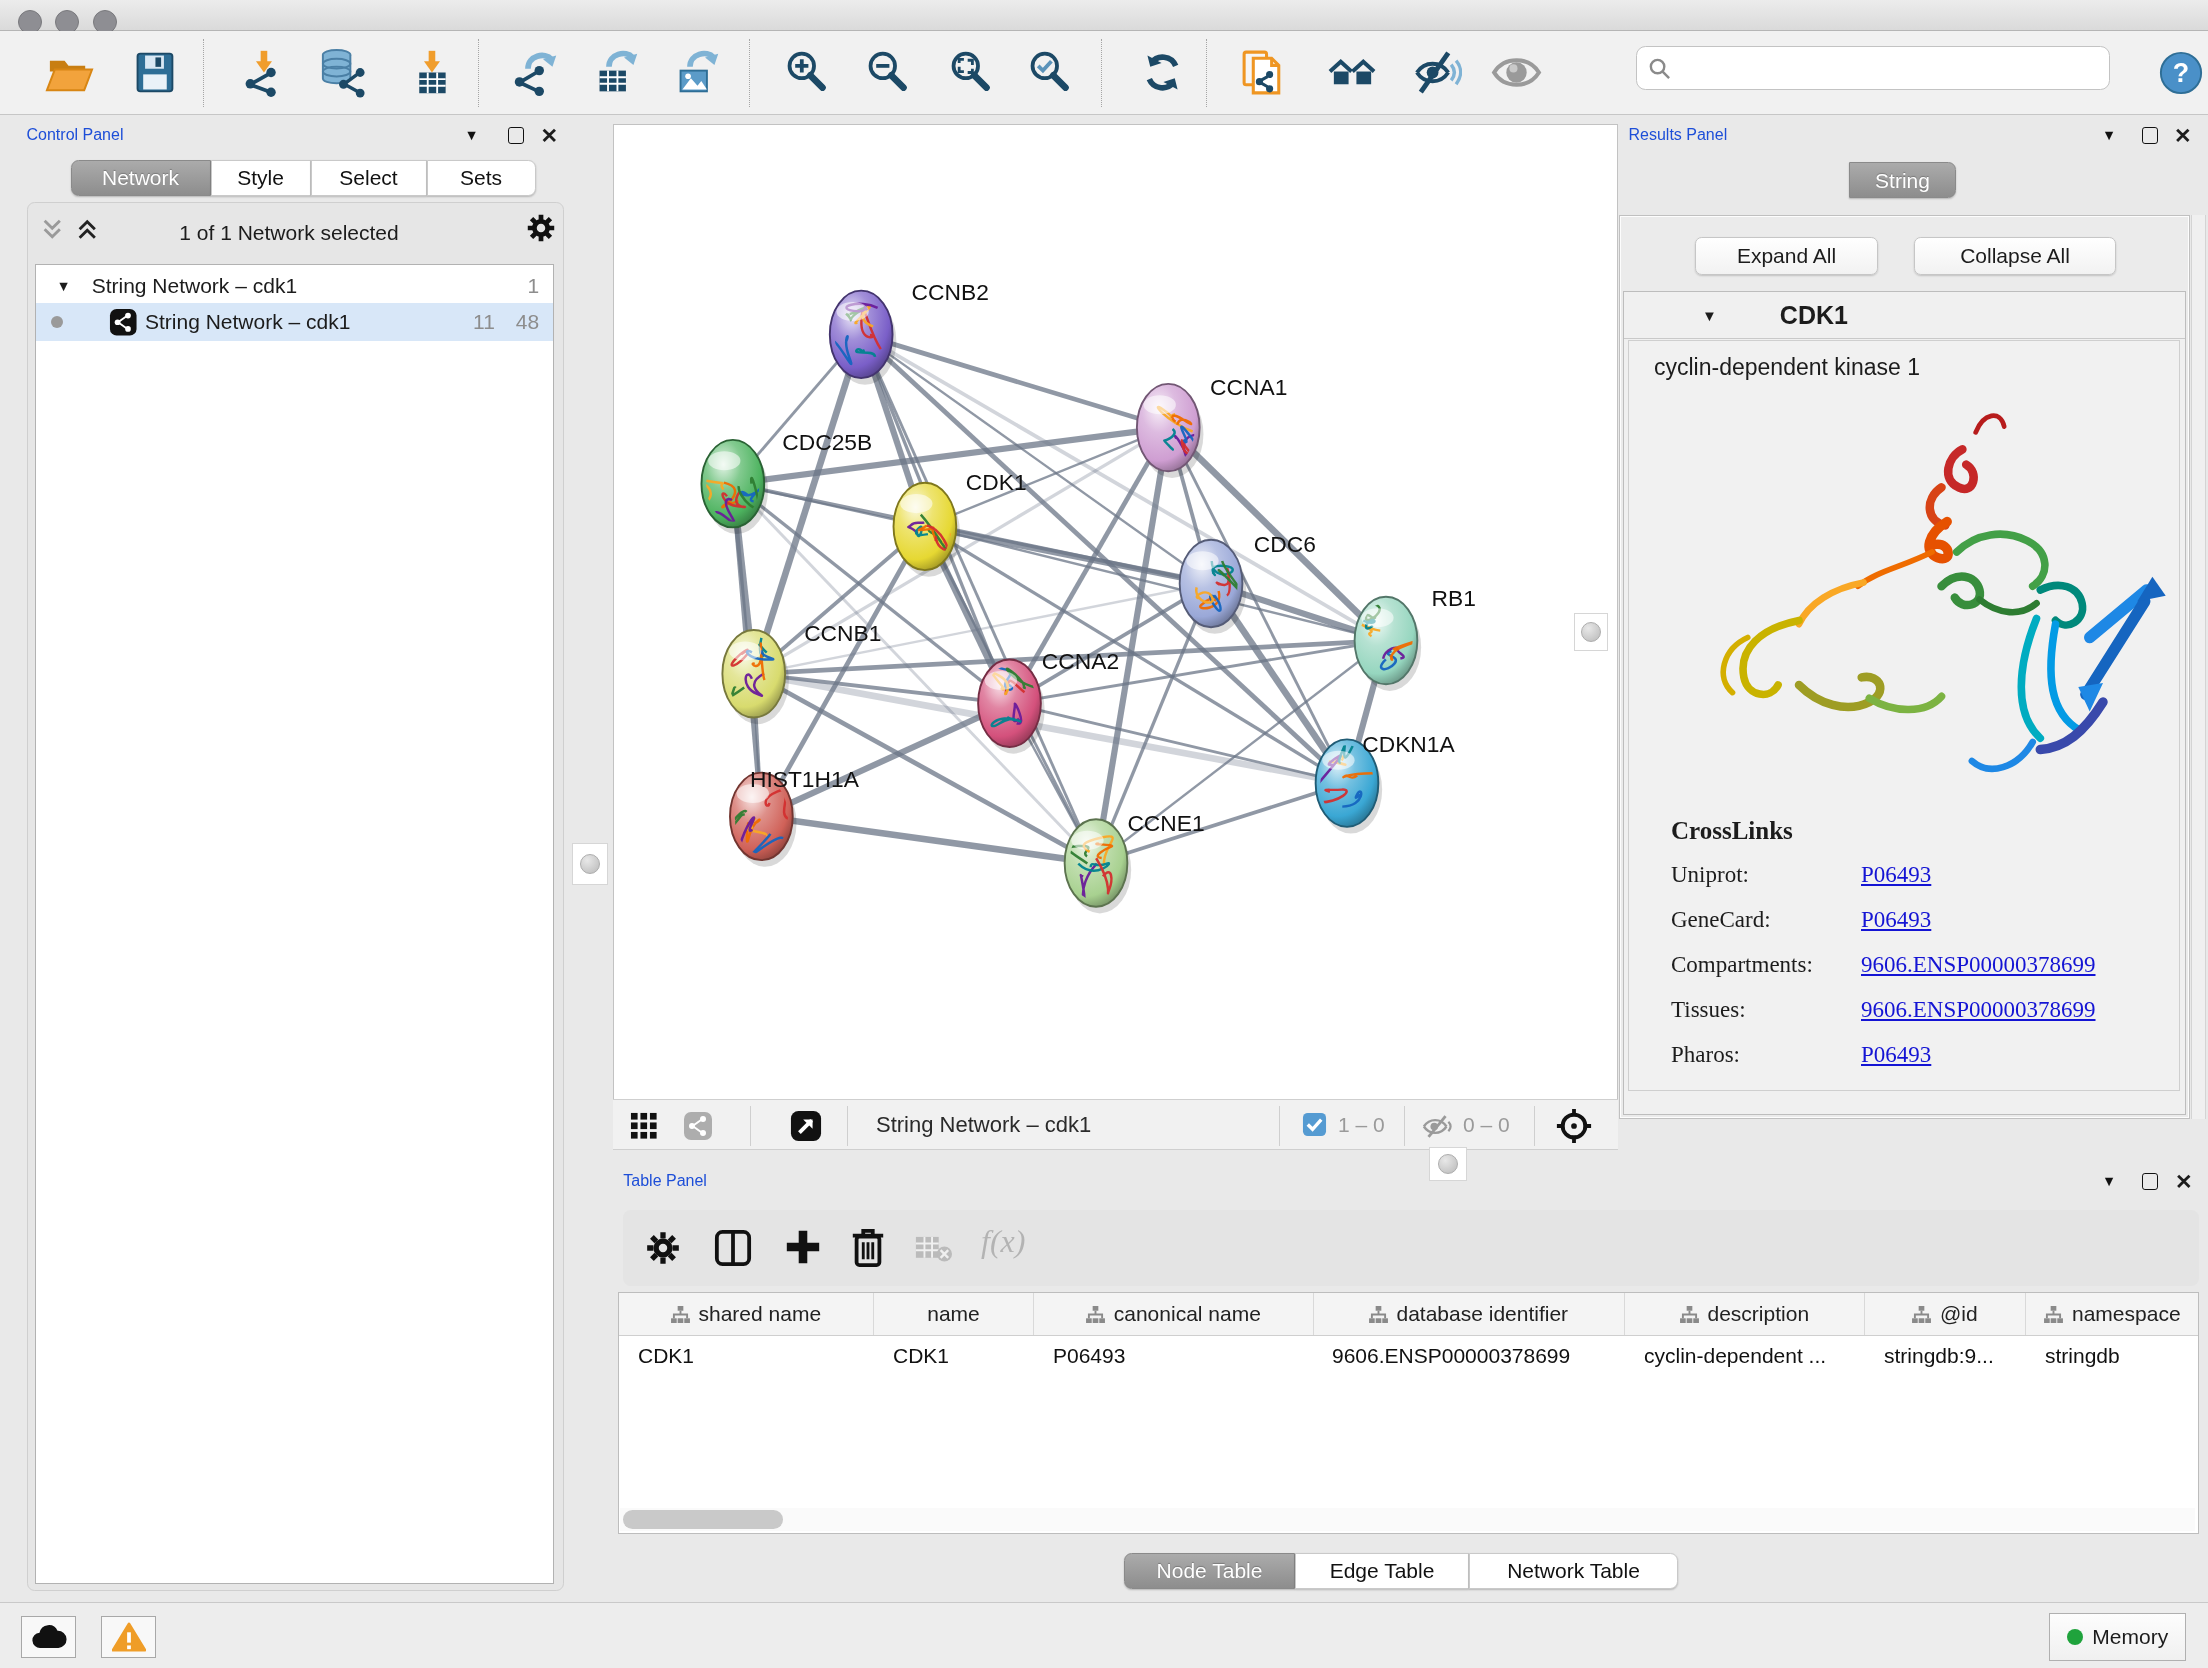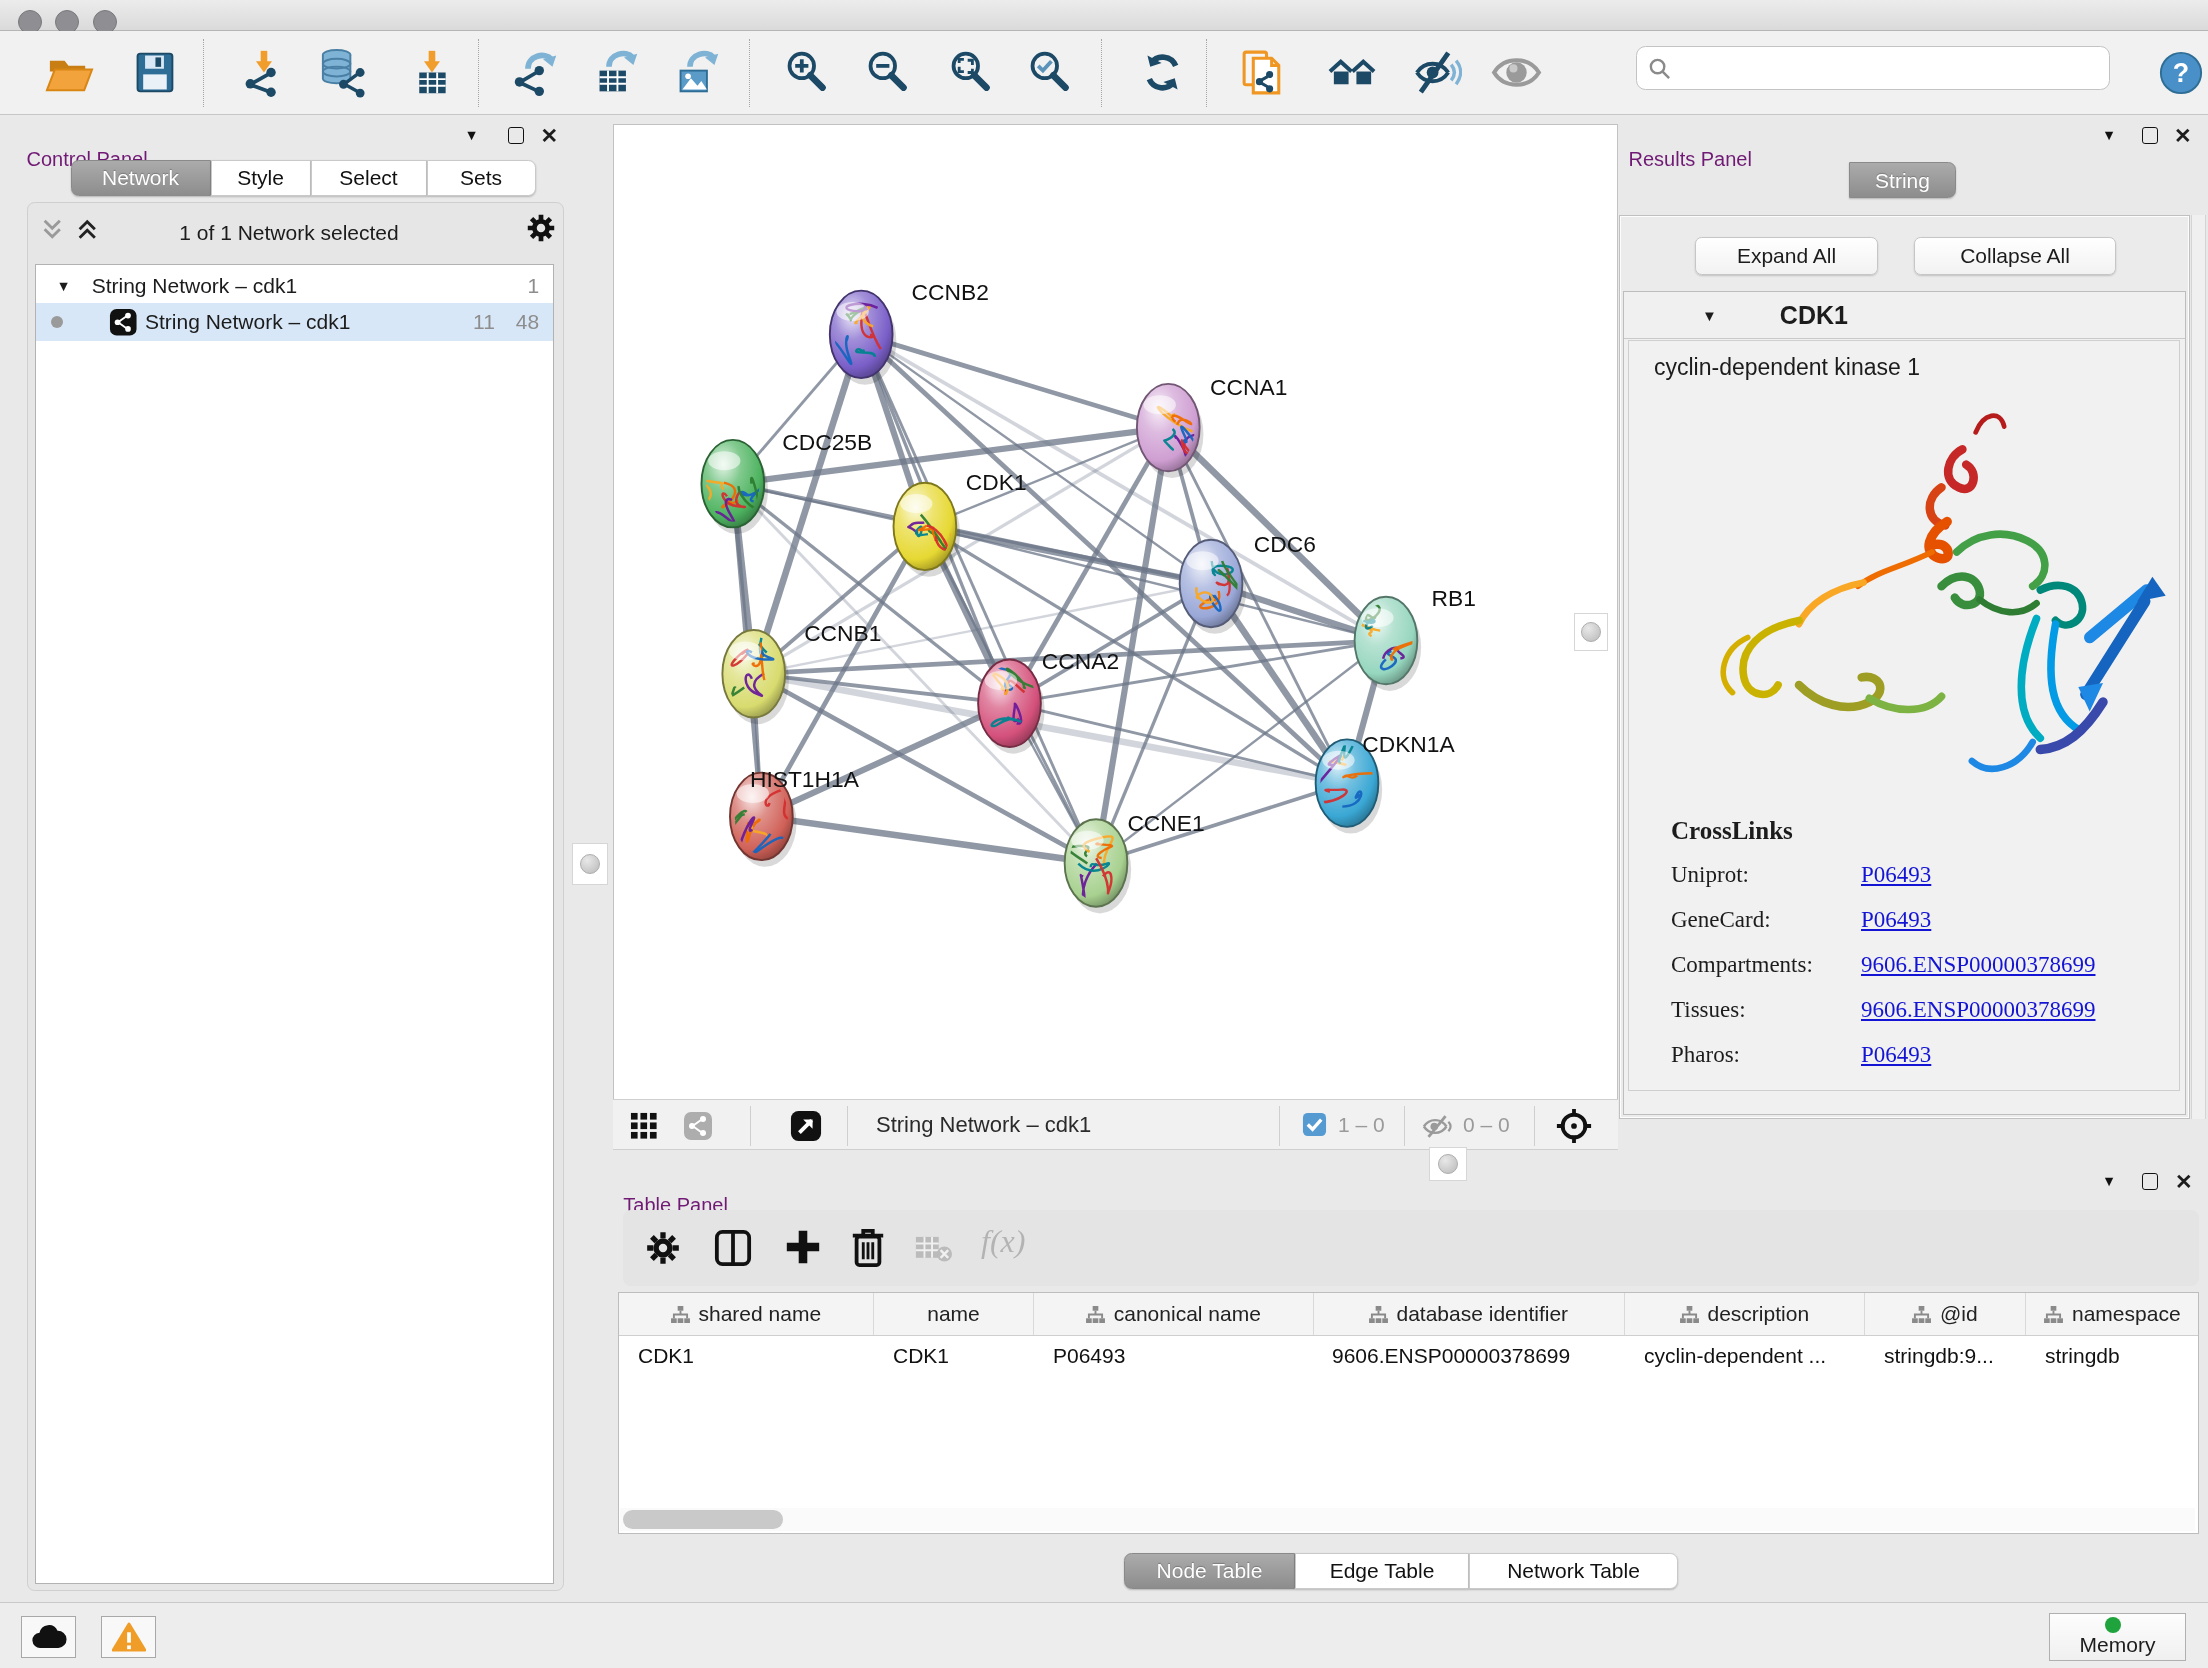--- a/index.html
+++ b/index.html
@@ -11,21 +11,21 @@
             border-bottom:1px solid #b5b5b5;}
   .tl{top:9.5px;width:22px;height:22px;border-radius:50%;background:#8e8e93;border:1px solid #79797d;}
   .wtitle{width:100%;text-align:center;top:3.8px;font-size:20px;color:#3a3a3a;}
   
   .toolbar{left:0;top:31px;width:2208px;height:83px;background:#f1f1f1;border-bottom:1px solid #c6c6c6;}
   .tbtn{width:57px;height:57px;top:13.3px;display:flex;align-items:center;justify-content:center;}
   .tsep{top:7.6px;width:0;height:68px;border-left:1.9px dotted #a5a5a5;}
   .search{left:1636px;top:15px;width:474px;height:44px;background:#fff;border:1px solid #c3c3c3;
           border-radius:9.5px;display:flex;align-items:center;padding-left:9.5px;box-sizing:border-box;}
   
-  .panel-title{font-size:20px;color:#701a75;margin-top:22px;}
+  .panel-title{font-size:16px;color:#1d4ed8;}
   .wctl{font-size:14.3px;color:#111;}
   .wbox{width:14.3px;height:14.3px;border:1.9px solid #111;border-radius:2.9px;}
   .seg-tab{position:absolute;height:36px;line-height:36px;background:#fff;border:1px solid #c9c9c9;
            font-size:21px;color:#111;text-align:center;box-shadow:0 1px 1.9px rgba(0,0,0,.22);box-sizing:border-box;}
   .seg-tab.sel{background:linear-gradient(#ababab,#8d8d8d);color:#fff;border-color:#8a8a8a;text-shadow:0 -1px 1px rgba(0,0,0,.25);}
   .seg-first{border-radius:7.6px 0 0 7.6px;} .seg-last{border-radius:0 7.6px 7.6px 0;}
   .cp-box{left:17px;top:202px;width:535px;height:1387px;background:#e6e6e6;border:1px solid #cfcfcf;border-radius:7.6px;}
   .cp-list{left:25px;top:264px;width:519px;height:1320px;background:#fff;border:1px solid #b2b2b2;box-sizing:border-box;}
   .tree-row{position:absolute;left:0;width:100%;height:34px;display:flex;align-items:center;font-size:21px;}
   .tree-row.sel{background:#d8e7f8;}
@@ -58,21 +58,21 @@
   .th{position:absolute;top:0;height:42px;display:flex;align-items:center;justify-content:center;
       font-size:21px;color:#222;border-right:1px solid #d9d9d9;box-sizing:border-box;overflow:hidden;white-space:nowrap;}
   .td{position:absolute;height:38px;line-height:38px;font-size:21px;color:#111;padding-left:19px;
       box-sizing:border-box;overflow:hidden;white-space:nowrap;}
   .hscroll{left:620px;top:1508px;width:1575px;height:23px;background:#fafafa;}
   .hthumb{left:623px;top:1510px;width:160px;height:19px;border-radius:9.5px;background:#c9c9c9;}
   
   .statusbar{left:0;top:1602px;width:2208px;height:67px;background:#ededed;border-top:1px solid #c9c9c9;}
   .sbtn{width:55px;height:42px;background:#f8f8f8;border:1.9px solid #a8a8a8;display:flex;align-items:center;justify-content:center;box-sizing:border-box;}
   .membtn{left:2049px;top:9.5px;width:137px;height:48px;background:linear-gradient(#fdfdfd,#f0f0f0);
-          border:1.9px solid #b0b0b0;display:flex;align-items:center;justify-content:center;font-size:21px;box-sizing:border-box;flex-direction:column;}
+          border:1.9px solid #b0b0b0;display:flex;align-items:center;justify-content:center;font-size:21px;box-sizing:border-box;}
   .grayed{opacity:.45;}
   .scrolltrack{background:#f0f0f0;border-left:1px solid #d4d4d4;border-right:1px solid #d4d4d4;}
 </style>
 </head>
 <body>
 
 <div id="app">
 
   <div class="abs titlebar">
     <div class="abs tl" style="left:18px"></div>

